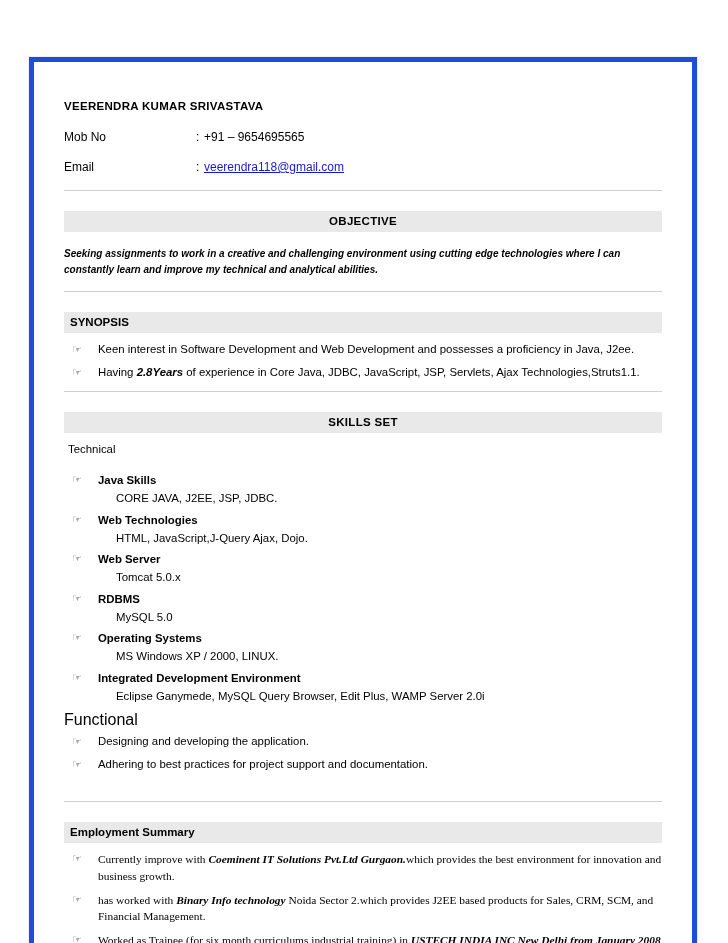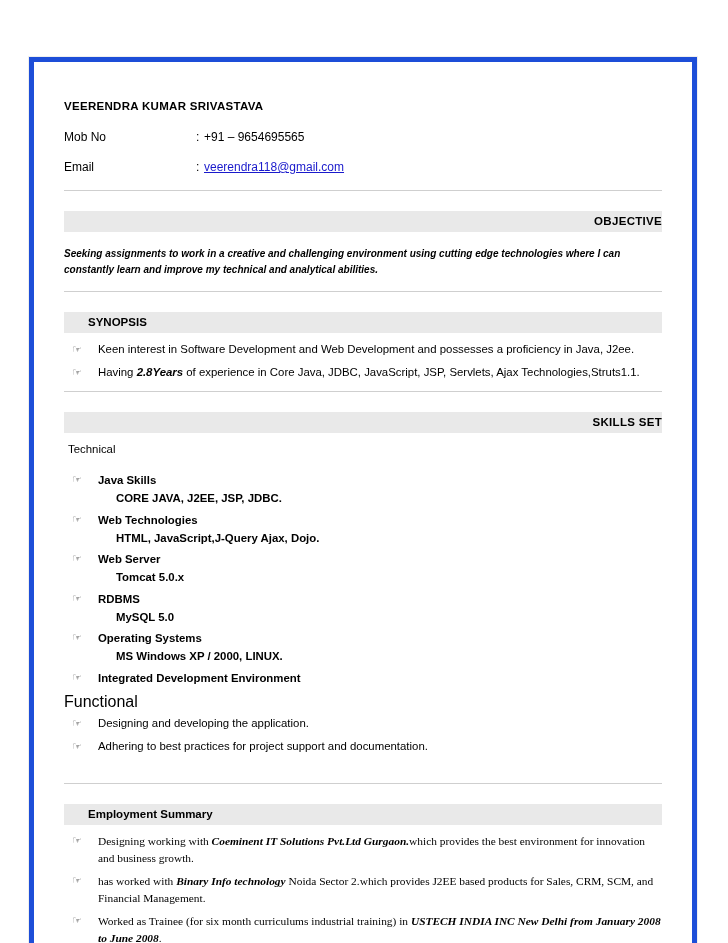--- a/index.html
+++ b/index.html
@@ -53,33 +53,33 @@
     text-decoration: underline;
   }
   .hr {
     border: 0;
     border-top: 1px solid #cfcfcf;
     margin: 10px 0 0 0;
     height: 0;
   }
   .band {
     background: #e9e9e9;
-    text-align: right;
+    text-align: center;
     font-size: 11.5px;
     font-weight: bold;
     padding: 4px 0 5px 0;
     letter-spacing: 0.3px;
     margin-top: 20px;
   }
   .band-left {
     background: #e9e9e9;
     text-align: left;
     font-size: 11.5px;
     font-weight: bold;
-    padding: 4px 0 5px 24px;
+    padding: 4px 0 5px 6px;
     margin-top: 20px;
   }
   .objective-text {
     font-size: 10px;
     font-weight: bold;
     font-style: italic;
     line-height: 1.55;
     margin-top: 14px;
     margin-bottom: 14px;
   }
@@ -123,21 +123,20 @@
     font-size: 11px;
   }
   .skill-head .stitle {
     font-weight: bold;
   }
   .skill-detail {
     font-size: 11.4px;
     padding-left: 52px;
     line-height: 1.6;
     margin-bottom: 3px;
-    font-weight: bold;
   }
   .func-head {
     font-size: 16px;
     margin-top: 6px;
     margin-bottom: 4px;
   }
   .serif {
     font-family: "Liberation Serif", serif;
     font-size: 12.6px;
   }
@@ -227,20 +226,21 @@
           <div class="glyph">☞</div>
           <div class="stitle">Operating Systems</div>
         </div>
         <div class="skill-detail">MS Windows XP / 2000, LINUX.</div>
       </div>
       <div class="skill-item">
         <div class="skill-head">
           <div class="glyph">☞</div>
           <div class="stitle">Integrated Development Environment</div>
         </div>
+        <div class="skill-detail">Eclipse Ganymede, MySQL Query Browser, Edit Plus, WAMP Server 2.0i</div>
       </div>
     </div>
 
     <div class="func-head">Functional</div>
 
     <div>
       <div class="bullet">
         <div class="glyph">☞</div>
         <div class="btext">Designing and developing the application.</div>
       </div>
@@ -250,21 +250,21 @@
       </div>
     </div>
 
     <hr class="hr" style="margin-top:28px;">
 
     <div class="band-left">Employment Summary</div>
 
     <div class="bullets emp-bullets serif">
       <div class="bullet">
         <div class="glyph">☞</div>
-        <div class="btext"><span>Designing working with </span><span class="bold">Coeminent IT Solutions Pvt.Ltd Gurgaon.</span><span>which provides  the best environment for innovation and business growth.</span></div>
+        <div class="btext"><span>Currently improve with </span><span class="bold">Coeminent IT Solutions Pvt.Ltd Gurgaon.</span><span>which provides  the best environment for innovation and business growth.</span></div>
       </div>
       <div class="bullet">
         <div class="glyph">☞</div>
         <div class="btext"><span>has worked with </span><span class="bold">Binary Info technology</span><span> Noida Sector 2.which provides J2EE based products for Sales, CRM, SCM, and Financial Management.</span></div>
       </div>
       <div class="bullet">
         <div class="glyph">☞</div>
         <div class="btext"><span>Worked as Trainee (for six month curriculums industrial training) in </span><span class="bold">USTECH INDIA INC New Delhi from January 2008 to June 2008</span><span>.</span></div>
       </div>
     </div>

